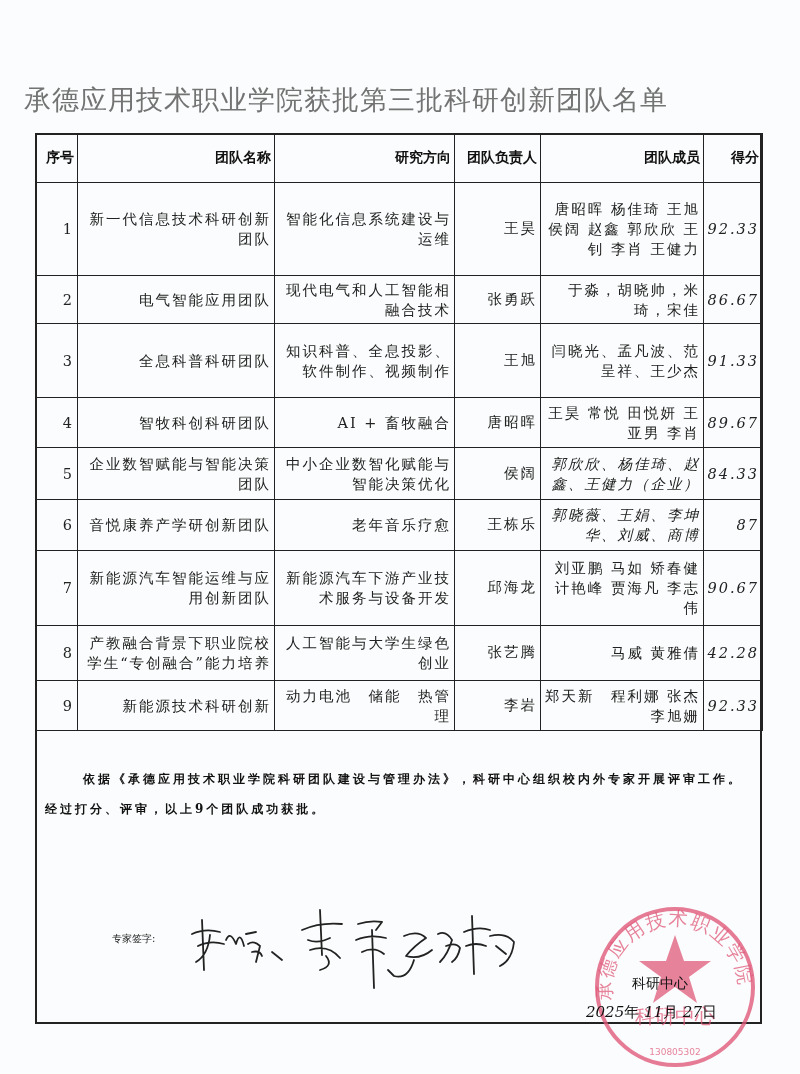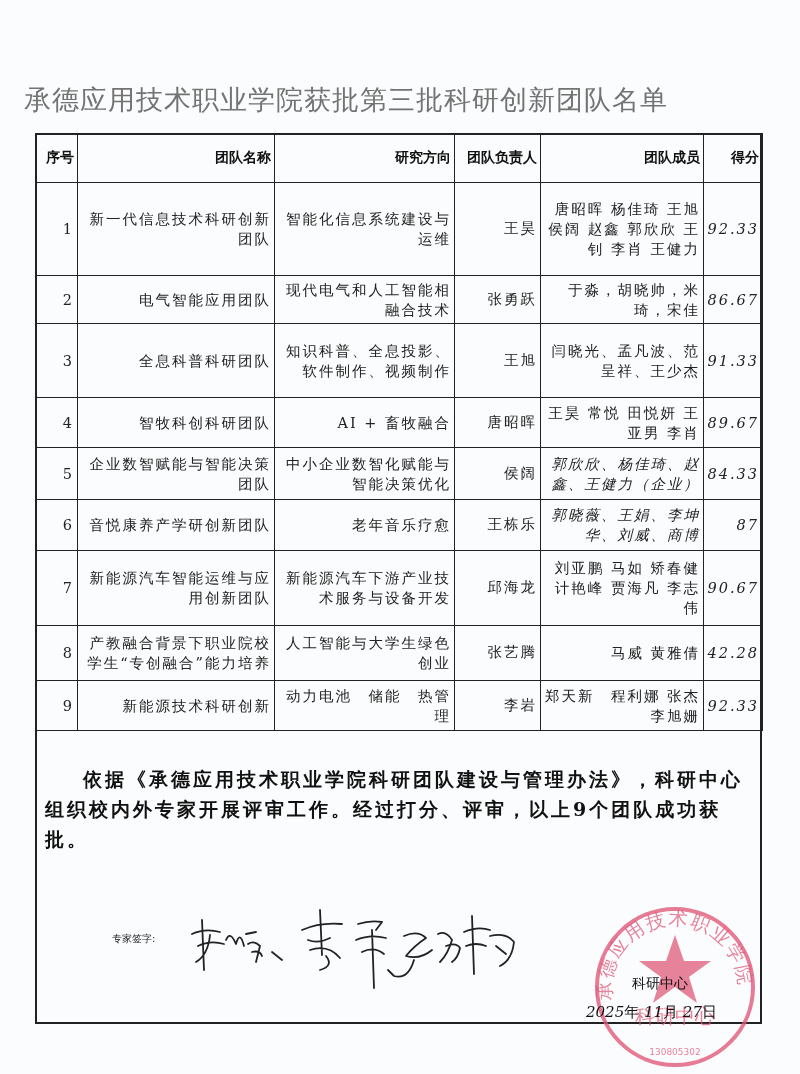--- a/index.html
+++ b/index.html
@@ -40,21 +40,21 @@
     }
     td.leader { font-family: Liberation Mono, monospace; letter-spacing: 1px; }
     td.score {
       font-family: "DejaVu Serif", serif; font-style: italic; font-size: 20px;
       letter-spacing: -1px; color: #111;
     }
     .clip { max-height: 48px; overflow: hidden; display: block; font-style: italic; }
     .clip-lg { max-height: 52px; overflow: hidden; display: block; }
     .basis {
       position: absolute; left: 45px; top: 764px; width: 710px;
-      font-family: "DejaVu Serif", serif; font-weight: bold; font-size: 19px;
+      font-family: "DejaVu Serif", serif; font-weight: bold; font-size: 12px;
       line-height: 30px; letter-spacing: 3px; color: #111; text-indent: 38px;
     }
     .sig-label {
       position: absolute; left: 112px; top: 932px; font-size: 10px;
       font-family: "DejaVu Sans", sans-serif; color: #222;
     }
     .sig-svg { position: absolute; left: 190px; top: 900px; }
     .stamp { position: absolute; left: 585px; top: 895px; }
     .dept {
       position: absolute; left: 632px; top: 975px; font-size: 14px;

